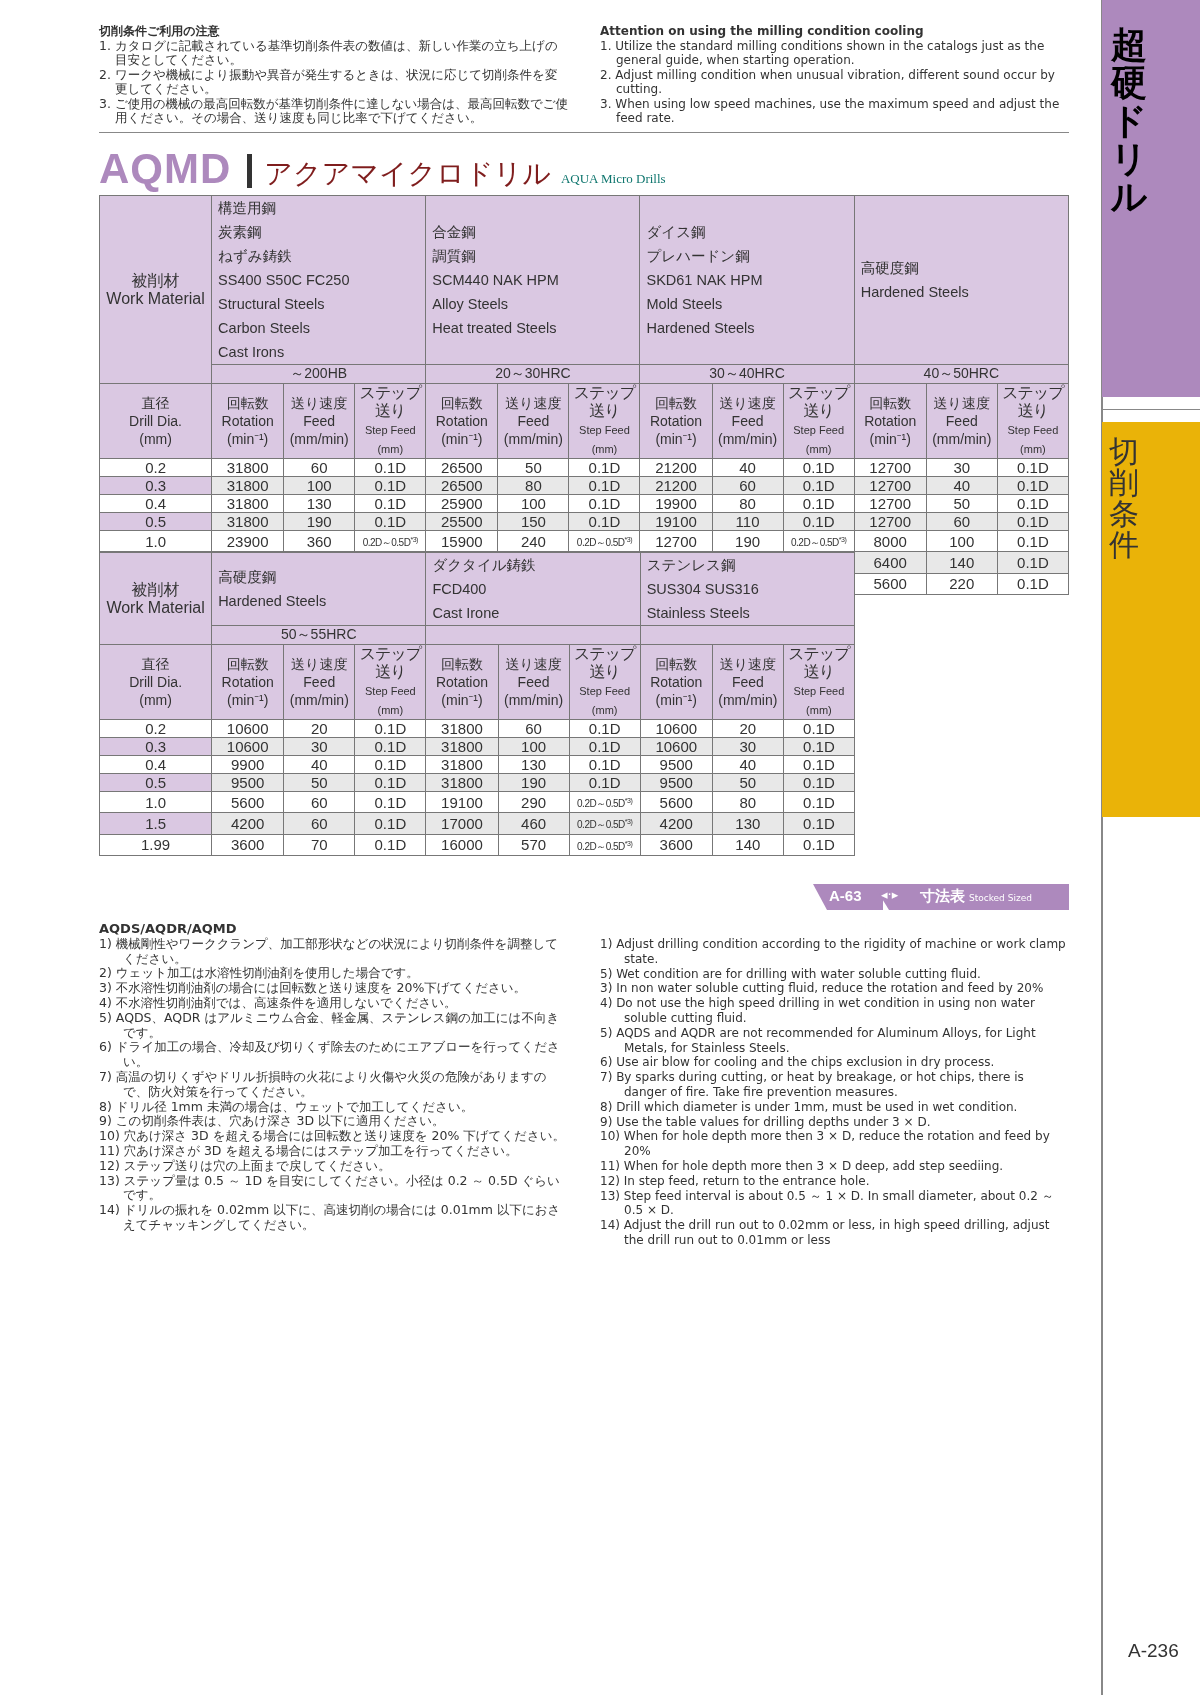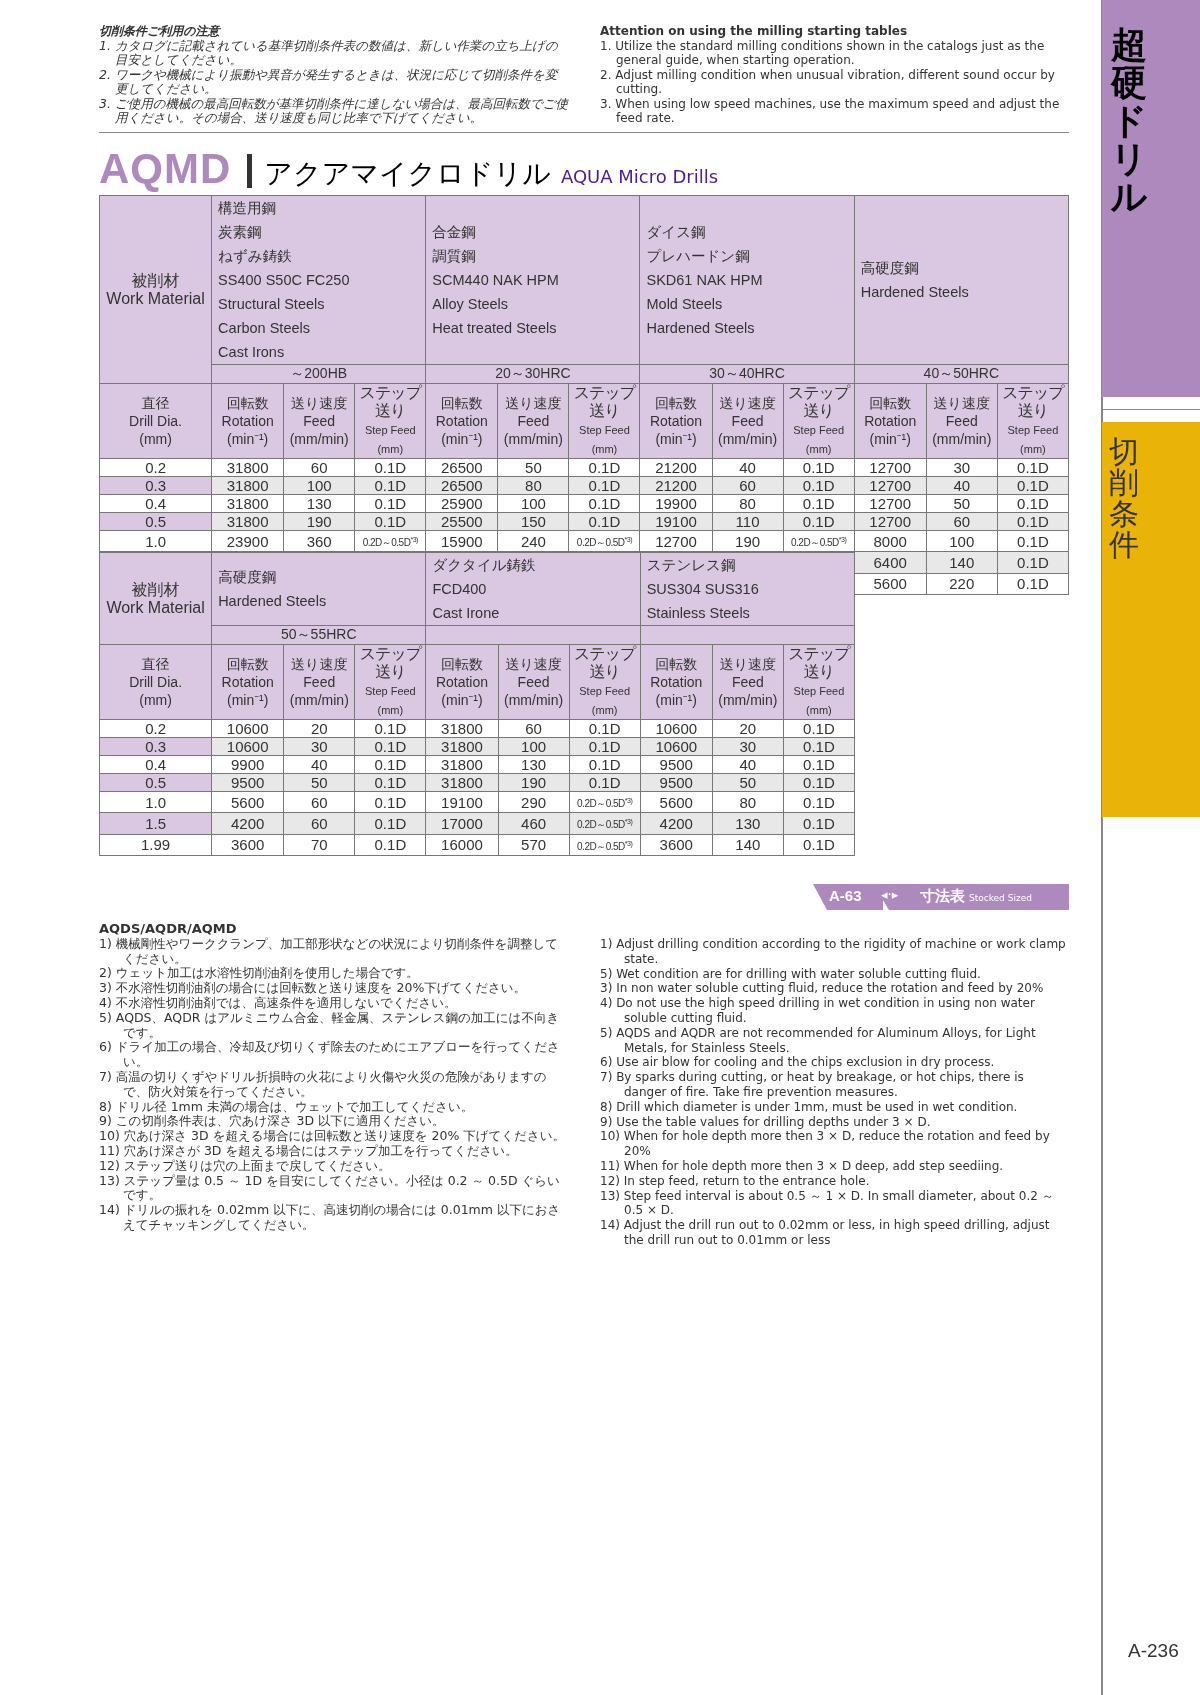--- a/index.html
+++ b/index.html
@@ -3,29 +3,29 @@
 <meta charset="utf-8">
 <style>
   * { box-sizing: border-box; margin: 0; padding: 0; }
   html, body { width: 1200px; height: 1695px; background: #fff; overflow: hidden; }
   body { position: relative; font-family: "DejaVu Sans", "Liberation Sans", sans-serif; color: #333; }
 
   .notice { position: absolute; top: 24px; font-size: 12.5px; line-height: 14.5px; }
   .notice .nt { font-weight: bold; font-size: 12px; }
   .notice ol { list-style: none; }
   .notice li { padding-left: 16px; text-indent: -16px; }
-  #notice-jp { left: 99px; width: 470px; font-style: italic; }
+  #notice-jp { left: 99px; width: 470px; }
   #notice-en { left: 600px; width: 470px; font-size: 12px; }
   .rule { position: absolute; left: 99px; width: 970px; top: 132px; border-top: 1.5px solid #888; }
 
   .title { position: absolute; left: 99px; top: 145px; height: 52px; display: flex; align-items: baseline; white-space: nowrap; }
   .title .code { font-family: "Liberation Sans", sans-serif; font-weight: bold; font-size: 42px; color: #ad89bd; letter-spacing: 1px; }
   .title .bar { display: inline-block; width: 5px; height: 34px; background: #333; margin: 0 12px 0 16px; align-self: center; }
-  .title .jp { font-size: 28px; color: #000000; }
-  .title .en { font-size: 18px; color: #4c1d95; margin-left: 10px; }
+  .title .jp { font-size: 28px; color: #7f1d1d; }
+  .title .en { font-size: 13px; color: #0f766e; margin-left: 10px; font-family: Liberation Serif, serif; }
 
   table.cond { position: absolute; border-collapse: collapse; font-family: "Liberation Sans", sans-serif; color: #333; }
   table.cond td { border: 1px solid #777; text-align: center; padding: 0; }
   table.cond td.h { background: #dac8e2; }
   table.cond td.mat { text-align: left; vertical-align: middle; padding-left: 6px; font-size: 14.5px; line-height: 24px; }
   table.cond td.wm { font-size: 16px; line-height: 18px; }
   table.cond td.hard { font-size: 14px; height: 19px; }
   table.cond .colh { font-size: 14px; line-height: 18px; height: 58px; }
   table.cond .colh .sm { font-size: 11px; }
   table.cond .colh .stp { font-size: 16px; letter-spacing: -1px; }
@@ -65,21 +65,21 @@
 
 <div id="notice-jp" class="notice">
   <div class="nt">切削条件ご利用の注意</div>
   <ol>
     <li>1. カタログに記載されている基準切削条件表の数値は、新しい作業の立ち上げの目安としてください。</li>
     <li>2. ワークや機械により振動や異音が発生するときは、状況に応じて切削条件を変更してください。</li>
     <li>3. ご使用の機械の最高回転数が基準切削条件に達しない場合は、最高回転数でご使用ください。その場合、送り速度も同じ比率で下げてください。</li>
   </ol>
 </div>
 <div id="notice-en" class="notice">
-  <div class="nt">Attention on using the milling starting tables</div>
+  <div class="nt">Attention on using the milling condition cooling</div>
   <ol>
     <li>1. Utilize the standard milling conditions shown in the catalogs just as the general guide, when starting operation.</li>
     <li>2. Adjust milling condition when unusual vibration, different sound occur by cutting.</li>
     <li>3. When using low speed machines, use the maximum speed and adjust the feed rate.</li>
   </ol>
 </div>
 <div class="rule"></div>
 
 <div class="title">
   <span class="code">AQMD</span>

